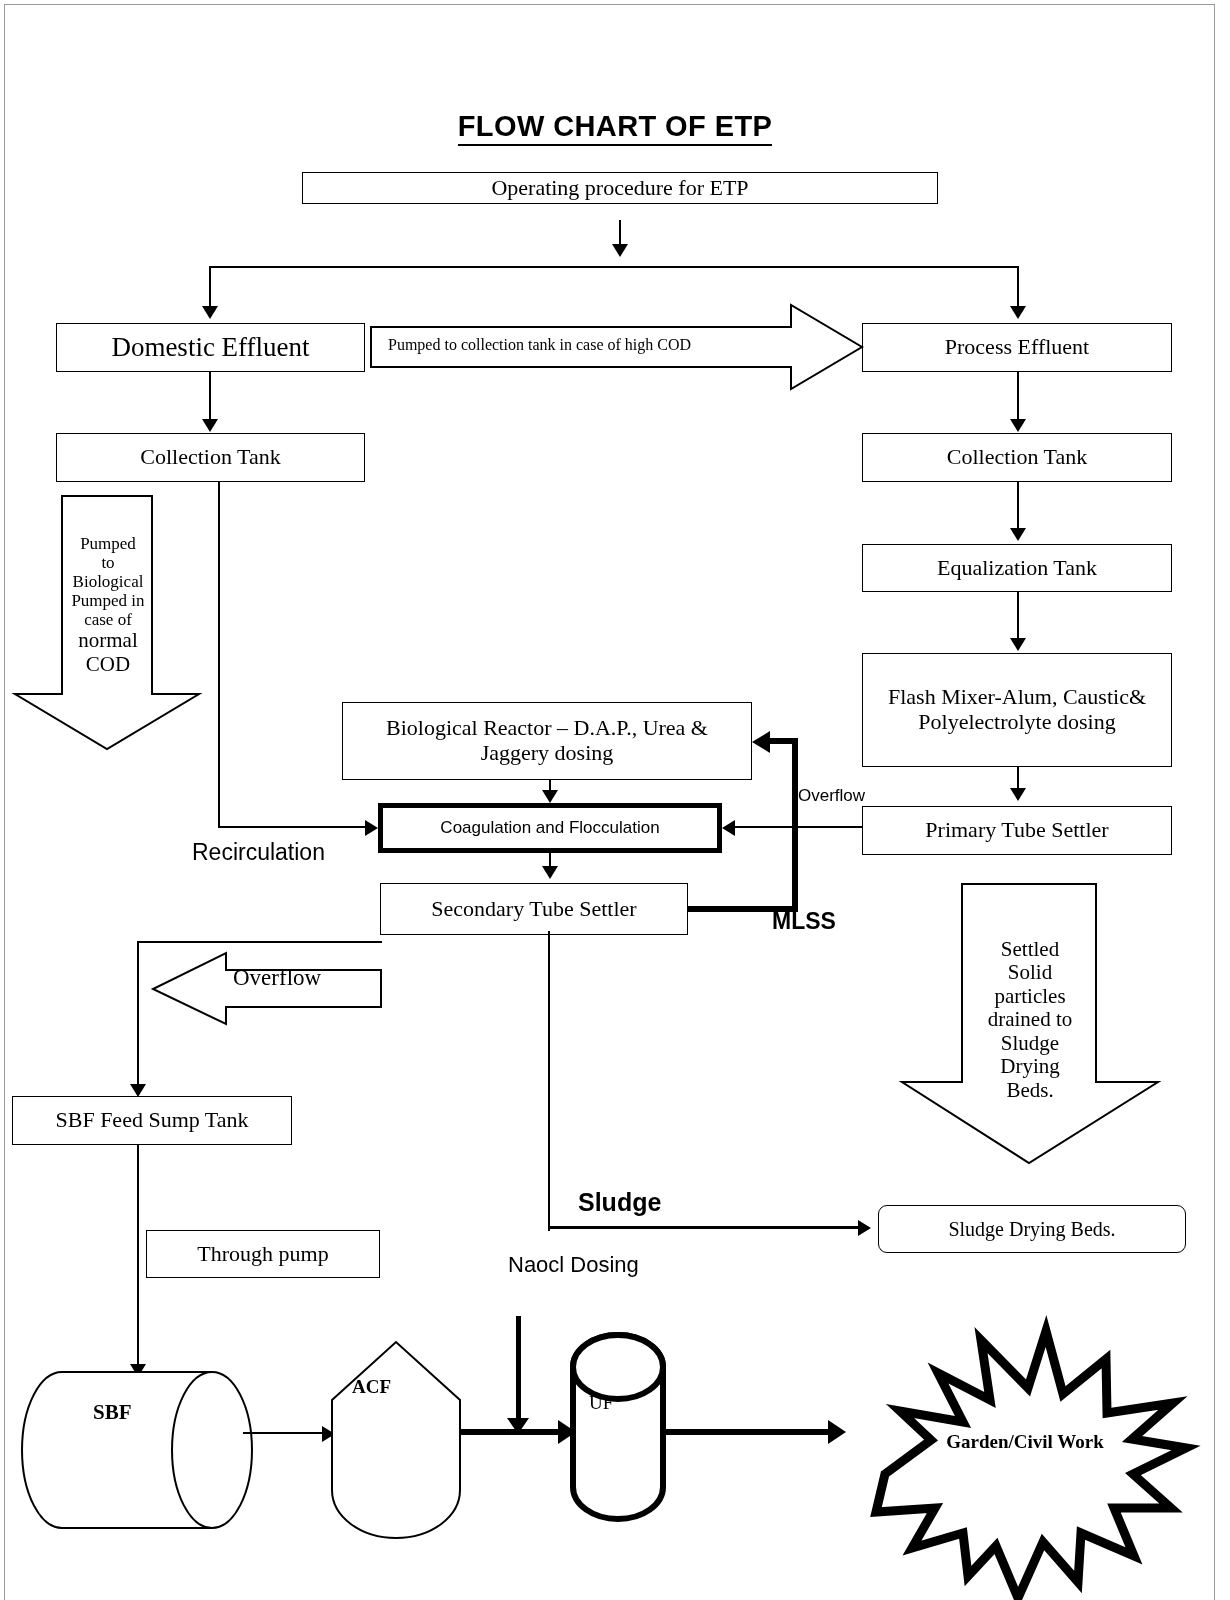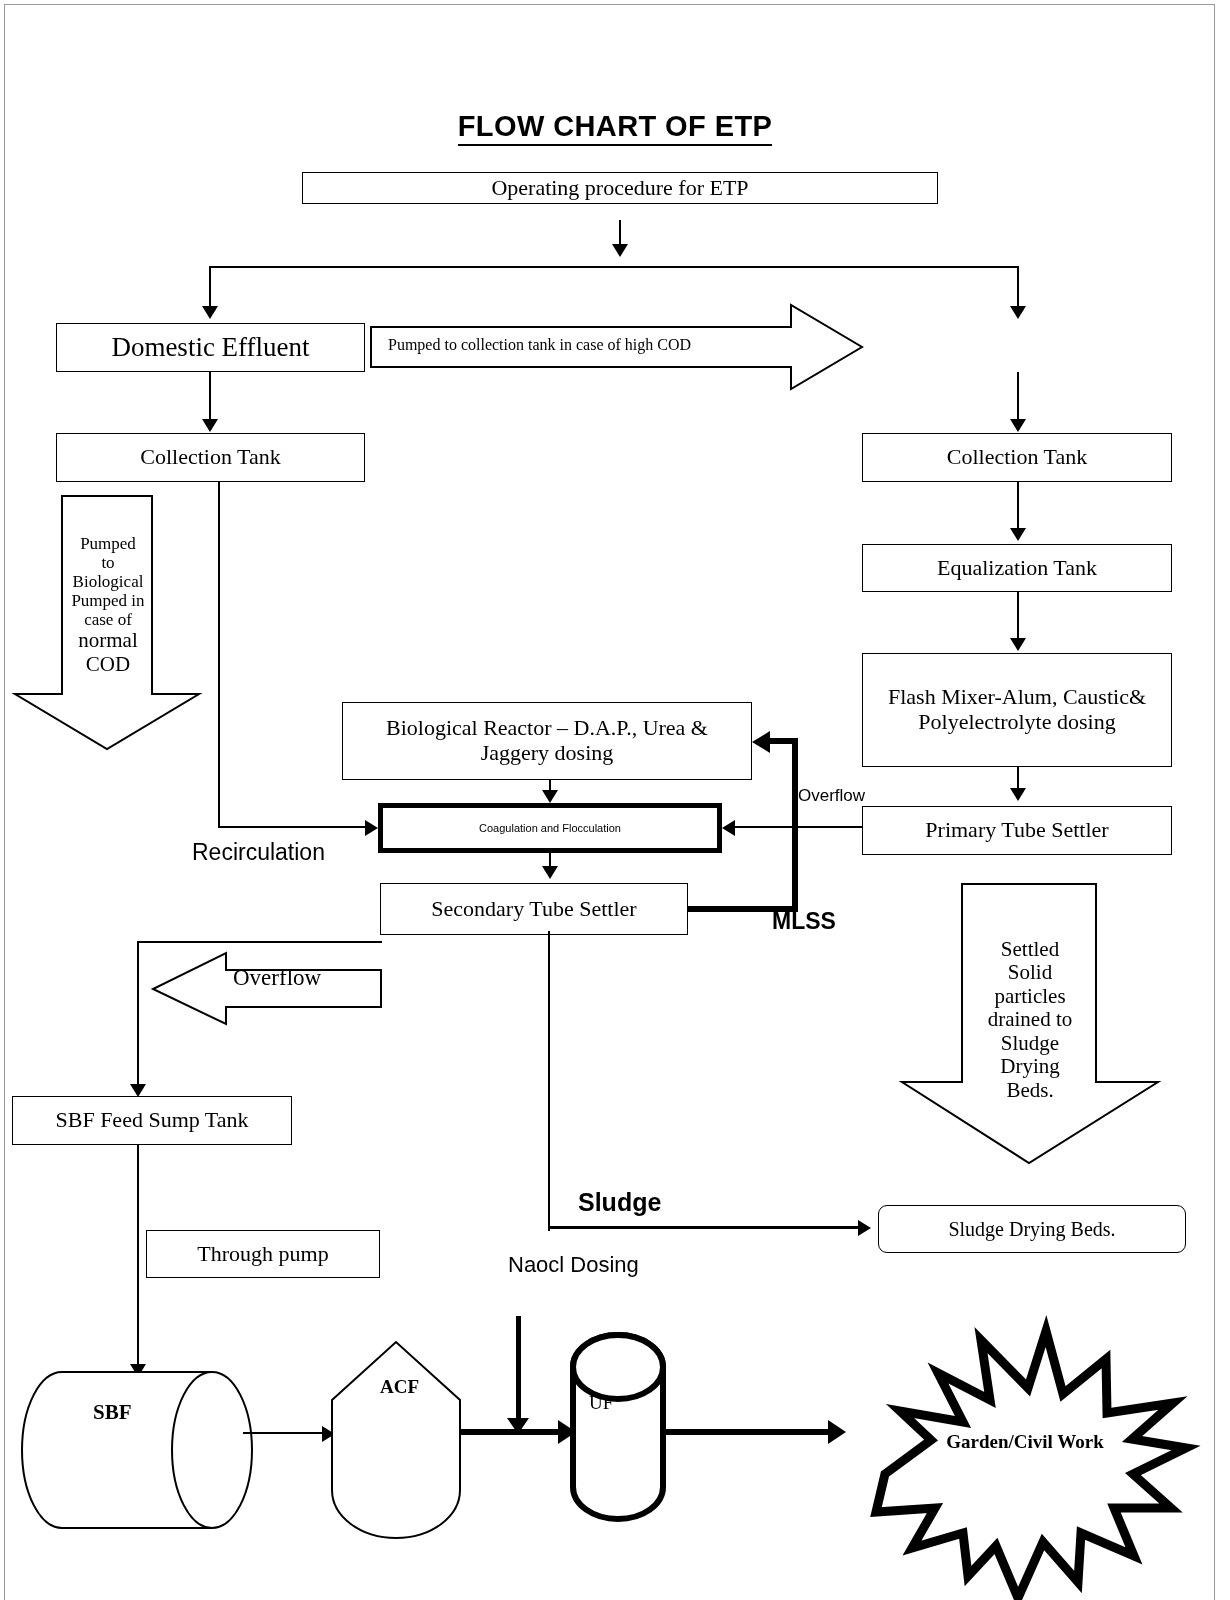--- a/index.html
+++ b/index.html
@@ -86,20 +86,23 @@
   <div class="hline" style="left:209px;top:266px;width:810px;"></div>
   <div class="vline" style="left:209px;top:266px;height:44px;"></div>
   <div class="arrowdown" style="left:202px;top:306px;"></div>
   <div class="vline" style="left:1017px;top:266px;height:44px;"></div>
   <div class="arrowdown" style="left:1010px;top:306px;"></div>
 
   <div class="abs box serif" style="left:56px;top:323px;width:309px;height:49px;font-size:27px;">
     <span>Domestic Effluent</span>
   </div>
 
+  <div class="abs box serif" style="left:862px;top:323px;width:310px;height:49px;font-size:22px;">
+    <span>Process Effluent</span>
+  </div>
 
   <svg style="left:371px;top:305px;" width="492" height="85" viewBox="0 0 492 85">
     <polygon points="0,22 420,22 420,0 491,42 420,84 420,62 0,62" fill="#fff" stroke="#000" stroke-width="2"></polygon>
   </svg>
   <div class="lbl serif" style="left:388px;top:336px;font-size:16px;">Pumped to collection tank in case of high COD</div>
 
   <div class="vline" style="left:209px;top:372px;height:48px;"></div>
   <div class="arrowdown" style="left:202px;top:419px;"></div>
 
   <div class="abs box serif" style="left:56px;top:433px;width:309px;height:49px;font-size:22px;">
@@ -156,21 +159,21 @@
   <div class="arrowleft" style="left:722px;top:820px;"></div>
   <div class="lbl sans" style="left:798px;top:786px;font-size:17px;">Overflow</div>
 
   <div class="abs box serif" style="left:342px;top:702px;width:410px;height:78px;font-size:22px;padding:0 8px;">
     <span>Biological Reactor – D.A.P., Urea &amp; Jaggery dosing</span>
   </div>
 
   <div class="vline" style="left:549px;top:780px;height:14px;"></div>
   <div class="arrowdown" style="left:542px;top:790px;"></div>
 
-  <div class="abs box sans thickbox" style="left:378px;top:803px;width:344px;height:50px;font-size:11px;">
+  <div class="abs box sans thickbox" style="left:378px;top:803px;width:344px;height:50px;font-size:17px;">
     <span>Coagulation and Flocculation</span>
   </div>
 
   <div class="vline" style="left:549px;top:853px;height:16px;"></div>
   <div class="arrowdown" style="left:542px;top:866px;"></div>
 
   <div class="abs box serif" style="left:380px;top:883px;width:308px;height:52px;font-size:22px;">
     <span>Secondary Tube Settler</span>
   </div>
 
@@ -227,21 +230,21 @@
     <path d="M190,2 A40,78 0 0 0 190,158" fill="none" stroke="#000" stroke-width="2"></path>
   </svg>
   <div class="lbl serif" style="left:93px;top:1400px;font-size:21px;font-weight:bold;">SBF</div>
 
   <div class="hline" style="left:243px;top:1432px;width:86px;"></div>
   <div class="arrowright" style="left:322px;top:1426px;"></div>
 
   <svg style="left:330px;top:1340px;" width="132" height="200" viewBox="0 0 132 200">
     <path d="M2,60 L66,2 L130,60 L130,150 A64,48 0 0 1 2,150 Z" fill="#fff" stroke="#000" stroke-width="2"></path>
   </svg>
-  <div class="lbl serif" style="left:380px;top:1376px;font-size:19px;font-weight:bold;">ACF</div>
+  <div class="lbl serif" style="left:352px;top:1376px;font-size:19px;font-weight:bold;">ACF</div>
 
   <div class="hline thick" style="left:460px;top:1429px;width:115px;"></div>
   <div class="arrowright big" style="left:558px;top:1420px;"></div>
 
   <div class="lbl sans" style="left:508px;top:1252px;font-size:22px;">Naocl Dosing</div>
   <div class="vline" style="left:516px;top:1316px;height:110px;width:5px;"></div>
   <div class="arrowdown big" style="left:507px;top:1418px;"></div>
 
   <svg style="left:568px;top:1332px;" width="100" height="190" viewBox="0 0 100 190">
     <path d="M5,35 L5,155 A45,32 0 0 0 95,155 L95,35 A45,32 0 0 0 5,35 Z" fill="#fff" stroke="#000" stroke-width="6"></path>

